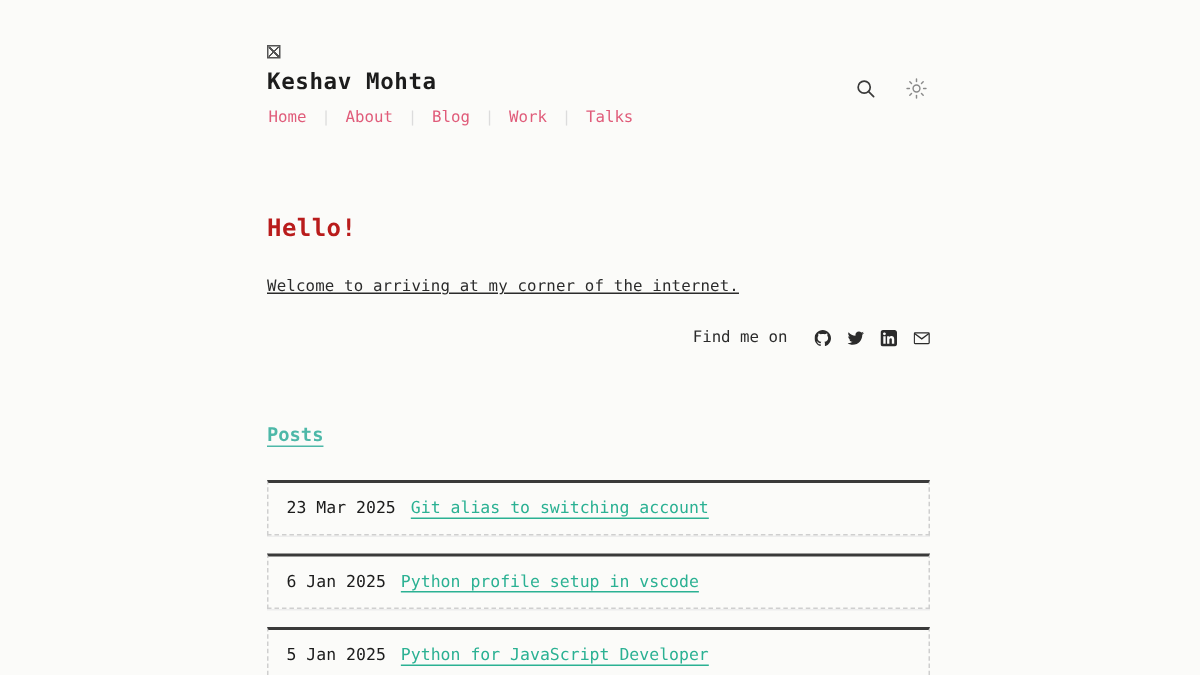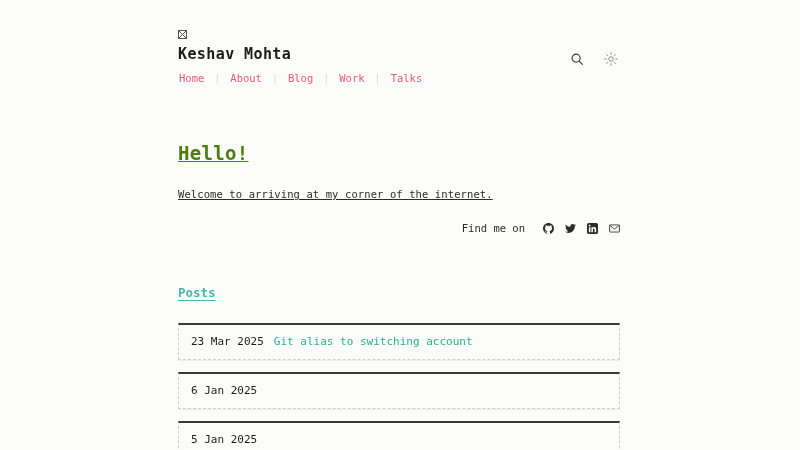--- a/index.html
+++ b/index.html
@@ -84,26 +84,25 @@
     align-items: center;
     justify-content: center;
     cursor: pointer;
   }
 
   
   .main {
     margin-top: 50px;
   }
   h1.hello {
-    font-size: 19px;
+    font-size: 16px;
     font-weight: bold;
-    color: #4d7c0f;
+    color: #b91c1c;
     margin: 0 0 24px 0;
     letter-spacing: 0.3px;
-    text-decoration: underline;
   }
   .welcome {
     font-size: 10.5px;
     color: #2b2b2b;
     margin: 0 0 22px 0;
     letter-spacing: 0.1px;
     text-decoration: underline;
   }
   .findme {
     display: flex;
@@ -153,20 +152,21 @@
   }
   .post-item .date {
     font-size: 11px;
     color: #1c1c1c;
     white-space: nowrap;
     margin-right: 10px;
   }
   .post-item .title {
     font-size: 11px;
     color: #2bb193;
+    text-decoration: underline;
     text-underline-offset: 2.5px;
   }
 </style>
 </head>
 <body>
 
 <div class="page">
   <div class="container">
 
     <div class="header">
@@ -243,22 +243,24 @@
         <a href="#">Posts</a>
       </div>
 
       <div class="post-list">
         <div class="post-item">
           <span class="date">23 Mar 2025</span>
           <span class="title">Git alias to switching account</span>
         </div>
         <div class="post-item">
           <span class="date">6 Jan 2025</span>
+          <span class="title">Python profile setup in vscode</span>
         </div>
         <div class="post-item">
           <span class="date">5 Jan 2025</span>
+          <span class="title">Python for JavaScript Developer</span>
         </div>
 
       </div>
     </div>
 
   </div>
 </div>
 
 </body></html>

